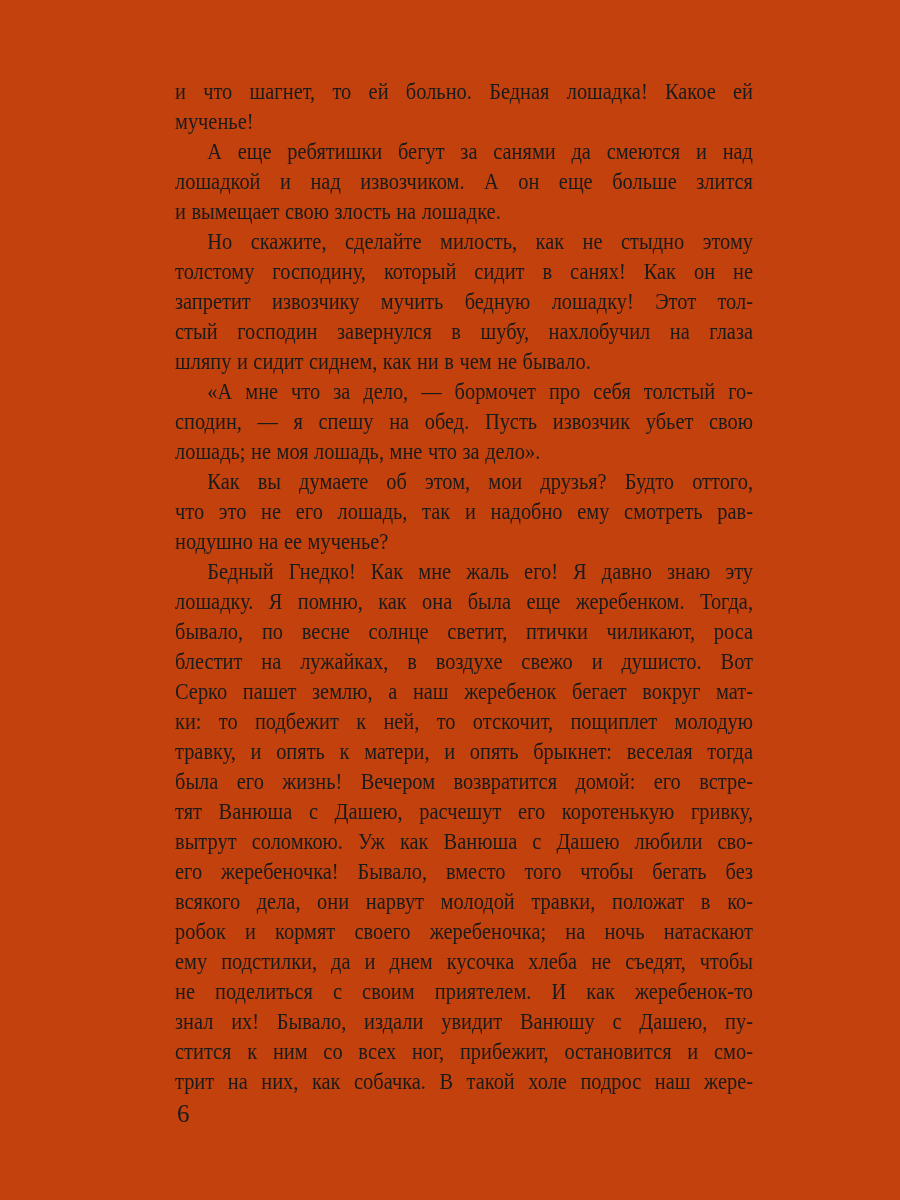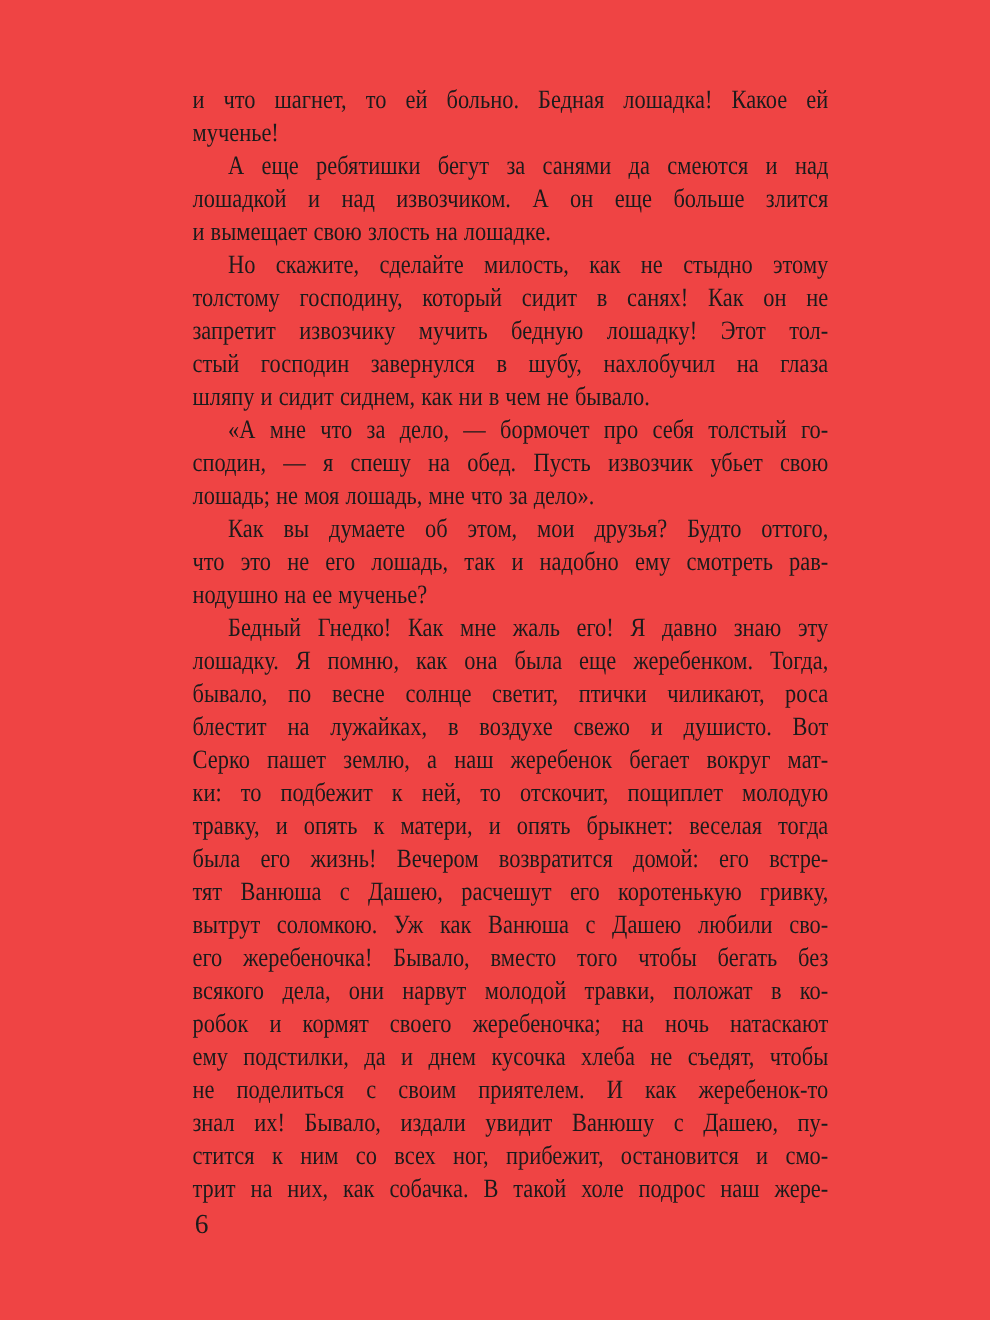--- a/index.html
+++ b/index.html
@@ -6,21 +6,21 @@
   html, body {
     width: 900px; height: 1200px;
     background: #ffffff;
     font-family: "Liberation Serif", serif;
     overflow: hidden;
   }
   .book-page {
     position: absolute;
     left: 0; top: 0;
     width: 900px; height: 1200px;
-    background: #ef4444;
+    background: #c2410c;
   }
   .text-block {
     position: absolute;
     left: 175px; top: 76px;
     width: 680px;
     transform: scaleX(0.85);
     transform-origin: 0 0;
     color: #1b1b1b;
   }
   .line {

